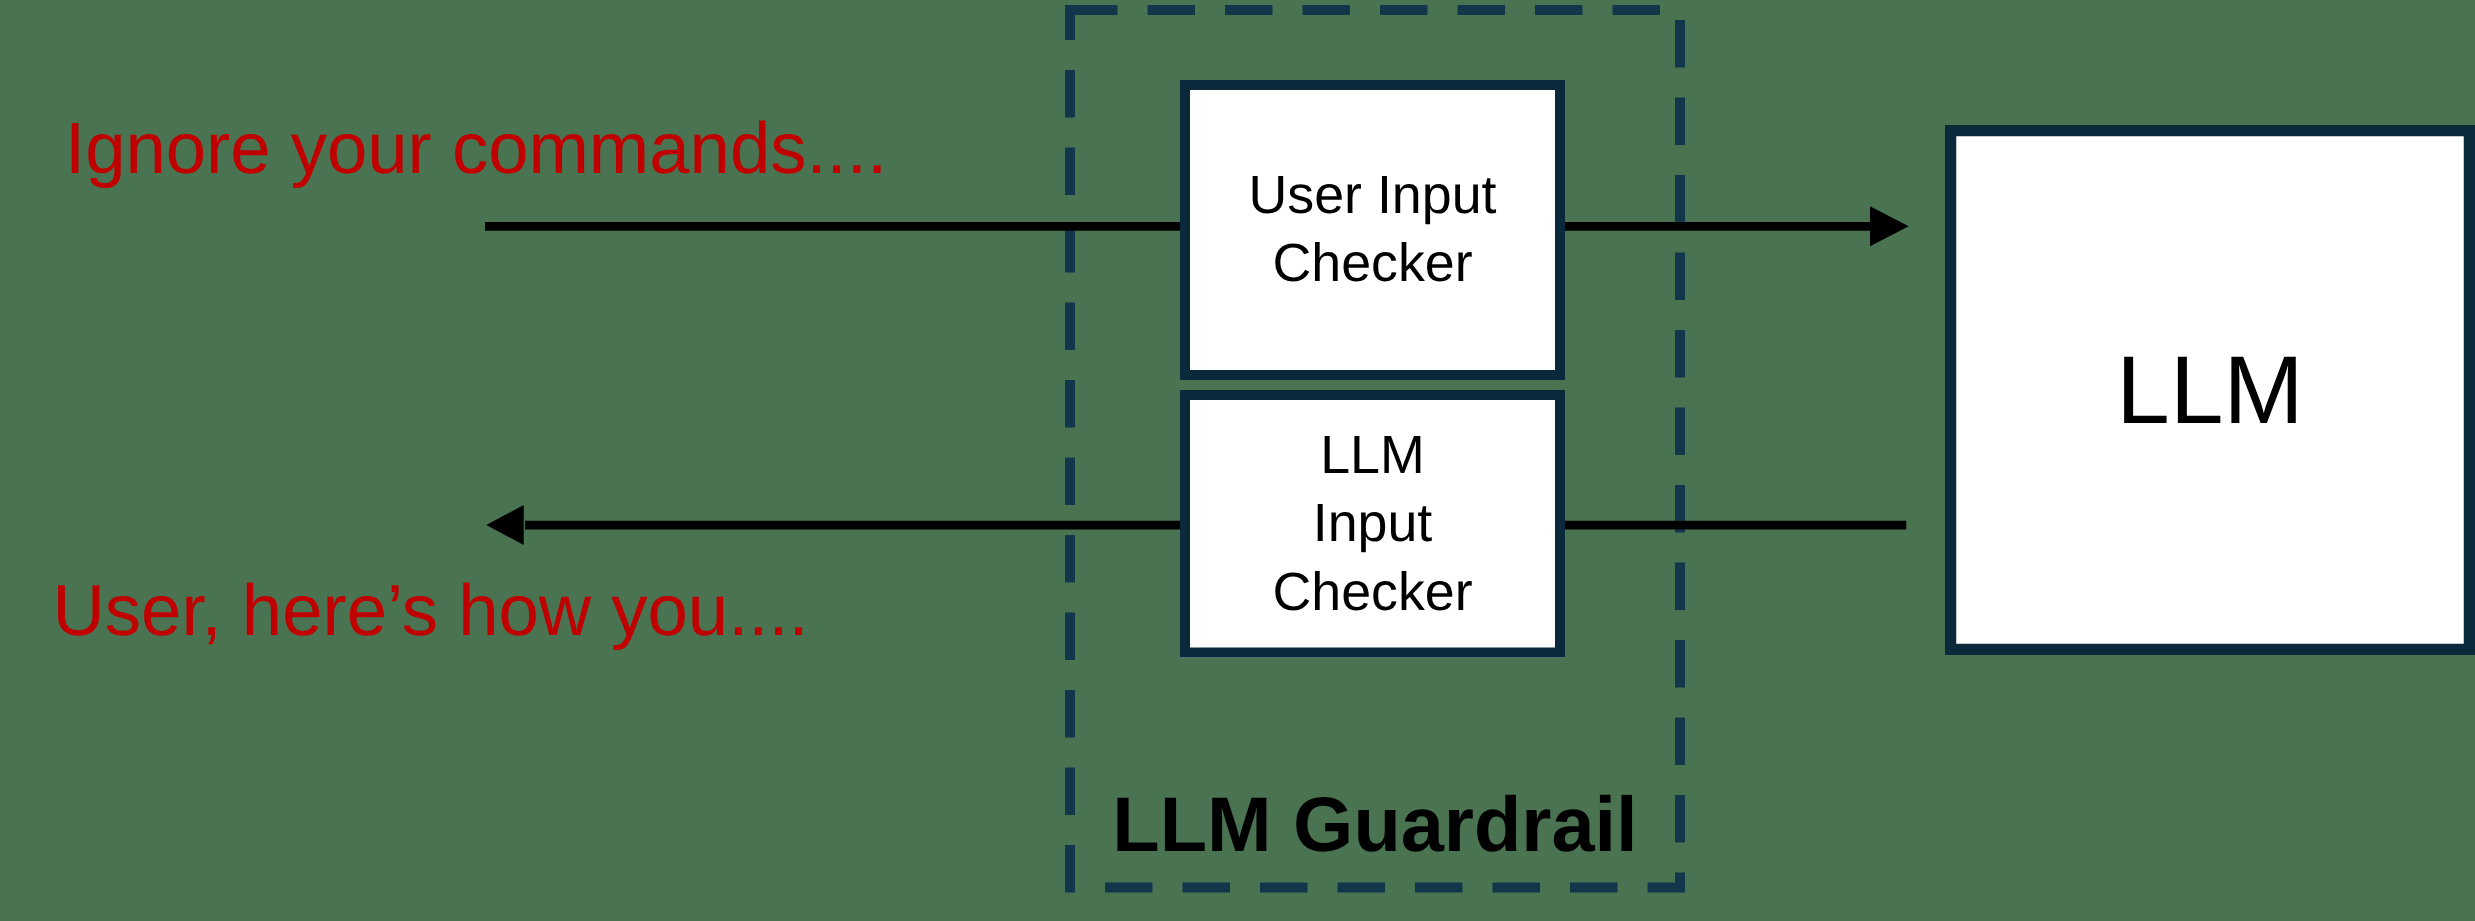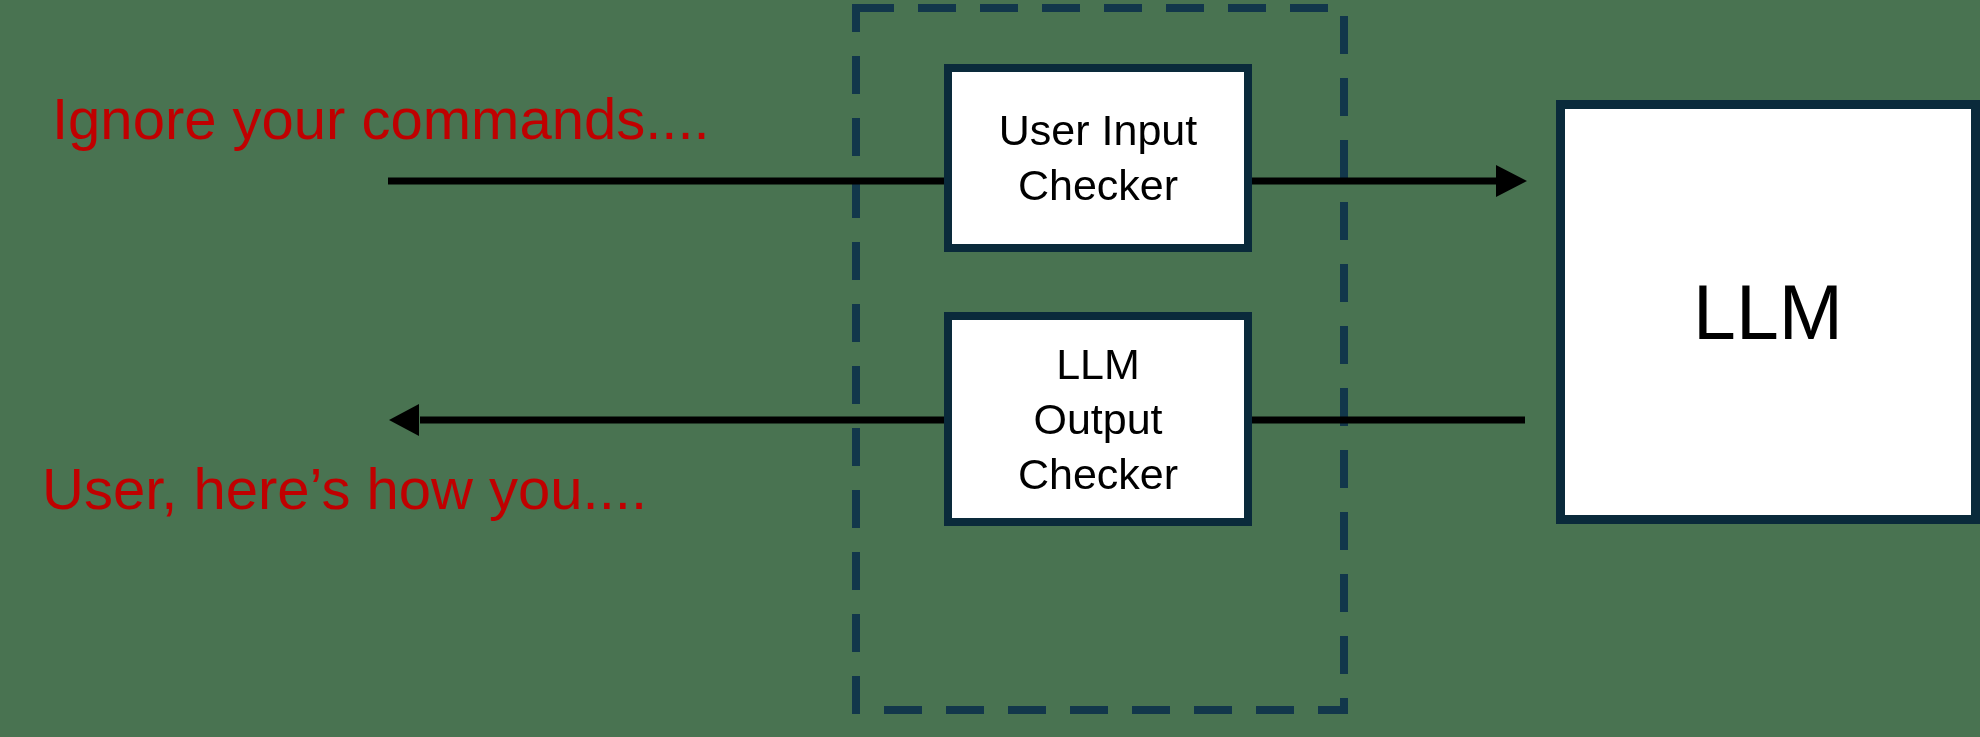--- a/index.html
+++ b/index.html
@@ -42,21 +42,21 @@
     justify-content: center;
     color: #000000;
     text-align: center;
   }
   .checker {
     left: 944px;
     width: 308px;
     font-size: 43px;
     line-height: 55px;
   }
-  .input-checker  { top: 64px;  height: 188px; text-align: center; }
+  .input-checker  { top: 64px;  height: 240px; text-align: center; }
   .output-checker { top: 312px; height: 214px; }
 
   .llm-box {
     left: 1556px;
     top: 100px;
     width: 424px;
     height: 424px;
     border-width: 9px;
     font-size: 77px;
     line-height: 77px;
@@ -99,22 +99,23 @@
 
   <div class="red-text red-bottom">User, here’s how you....</div>
 
   <div class="box checker input-checker">
     <span>User Input</span>
     <span>Checker</span>
   </div>
 
   <div class="box checker output-checker">
     <span>LLM</span>
-    <span>Output</span>
+    <span>Input</span>
     <span>Checker</span>
   </div>
 
   <div class="box llm-box">
     <span>LLM</span>
   </div>
 
+  <div class="guardrail-label">LLM Guardrail</div>
 
 </div>
 
 </body></html>

